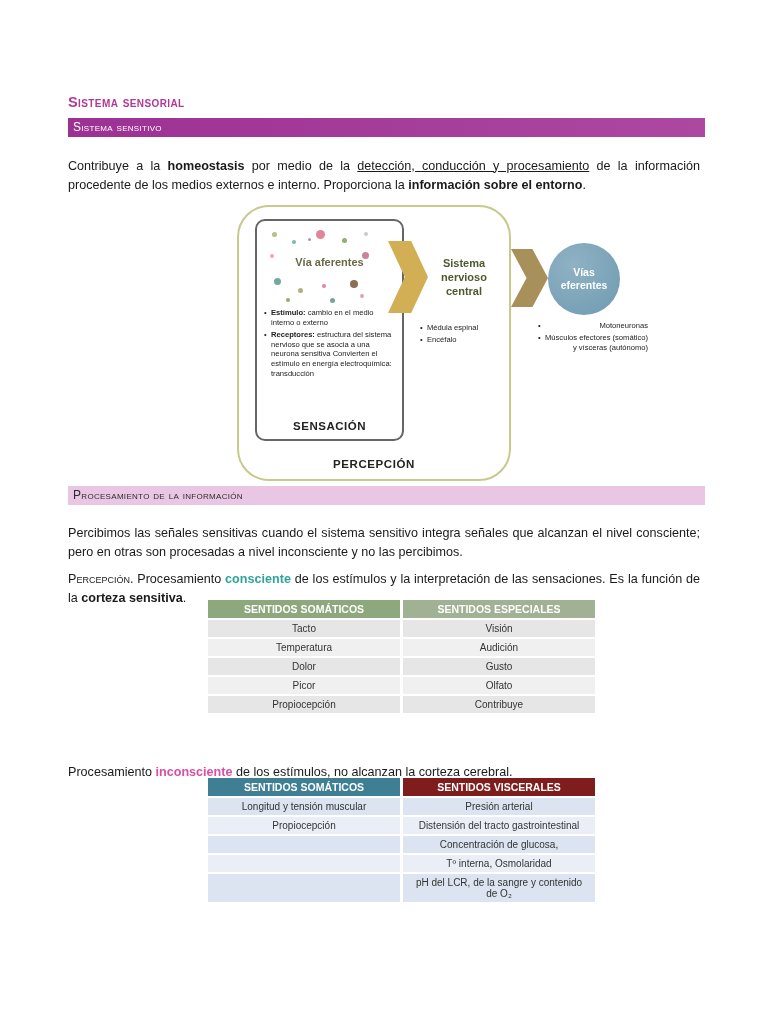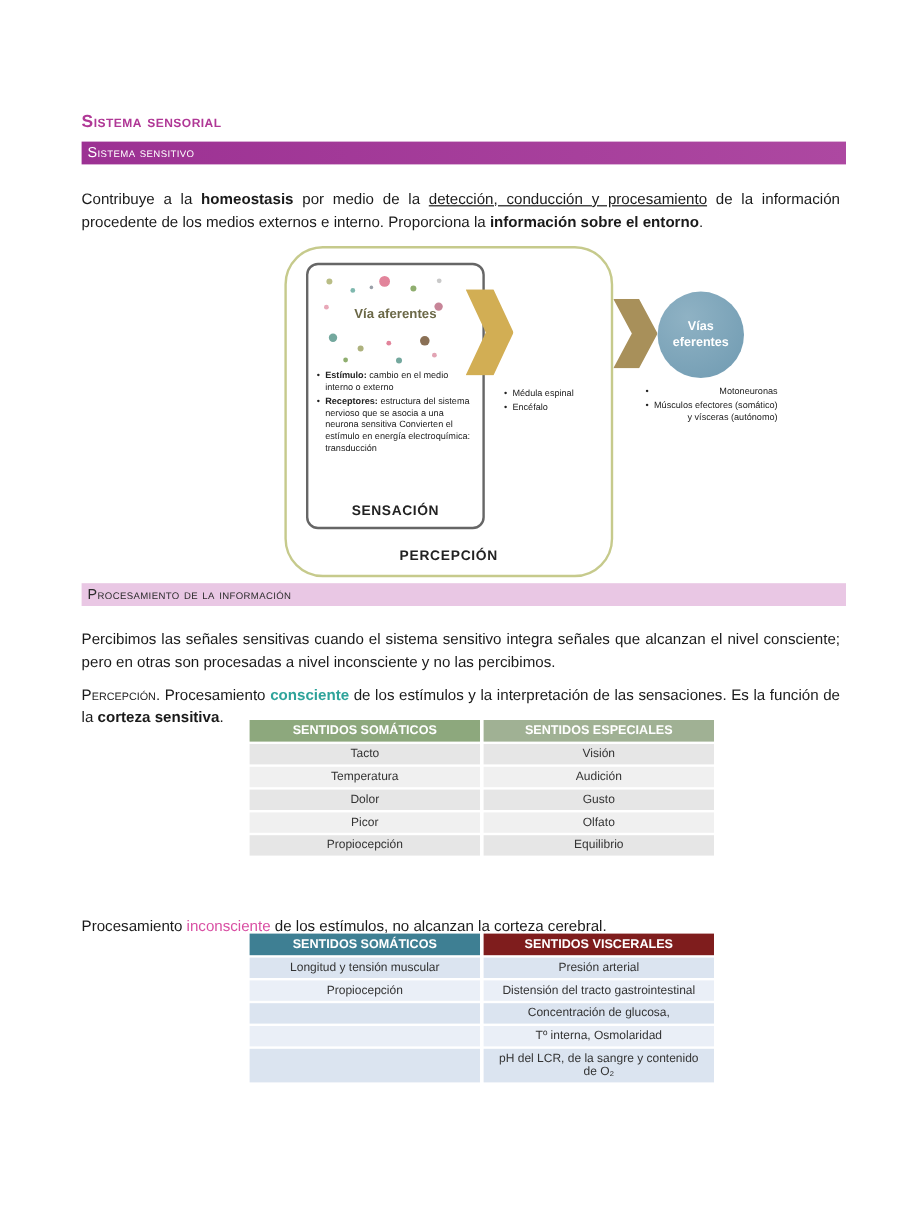--- a/index.html
+++ b/index.html
@@ -15,21 +15,21 @@
   .banner-1{top:118px;background:linear-gradient(90deg,#9c3193,#ad48a1);color:#ffffff;}
   .banner-2{top:486px;background:#e9c7e4;color:#2c2c2c;}
 
   .para{left:68px;width:632px;font-size:12.6px;line-height:19px;text-align:justify;}
   #para1{top:144px;}
   #para2{top:511px;}
   #para3{top:557px;}
   #para4{top:750px;}
   .lead-caps{font-variant:small-caps;}
   .hl-conscious{color:#2fa49b;font-weight:bold;}
-  .hl-unconscious{color:#d94fa3;font-weight:normal;}
+  .hl-unconscious{color:#d94fa3;font-weight:bold;}
   .u{text-decoration:underline;}
   b{font-weight:bold;}
 
   
   .diagram{left:0;top:203px;width:768px;height:285px;margin-left:32px;}
   .outer-box{position:absolute;left:205px;top:2px;width:270px;height:272px;
              border:2px solid #c6ca8c;border-radius:32px;background:#ffffff;}
   .inner-box{position:absolute;left:16px;top:12px;width:131px;height:206px;
              border:2px solid #666;border-radius:10px;background:#ffffff;
              display:flex;flex-direction:column;padding:5px 7px 7px;}
@@ -111,20 +111,21 @@
           </div>
         <ul class="mini-list">
           <li><b>Estímulo:</b><span> cambio en el medio interno o externo</span></li>
           <li><b>Receptores:</b><span> estructura del sistema nervioso que se asocia a una neurona sensitiva Convierten el estímulo en energía electroquímica: transducción</span></li>
         </ul>
         <div class="sensacion">SENSACIÓN</div>
       </div>
 
       <div class="chevron chevron-1"></div>
 
+      <div class="cns-title">Sistema nervioso central</div>
       <ul class="mini-list cns-bullets">
         <li><span>Médula espinal</span></li>
         <li><span>Encéfalo</span></li>
       </ul>
 
       <div class="percepcion">PERCEPCIÓN</div>
     </div>
 
     <div class="chevron chevron-2"></div>
 
@@ -163,21 +164,21 @@
       <tr>
         <td>Dolor</td>
         <td>Gusto</td>
       </tr>
       <tr>
         <td>Picor</td>
         <td>Olfato</td>
       </tr>
       <tr>
         <td>Propiocepción</td>
-        <td>Equilibrio</td>
+        <td>Contribuye</td>
       </tr>
     </tbody>
   </table>
 
   <p class="abs para" id="para4"><span>Procesamiento </span><span class="hl-unconscious">inconsciente</span><span> de los estímulos, no alcanzan la corteza cerebral.</span></p>
 
   <table class="data-table" id="table2">
     <thead>
       <tr>
         <th class="h-left">SENTIDOS SOMÁTICOS</th>

